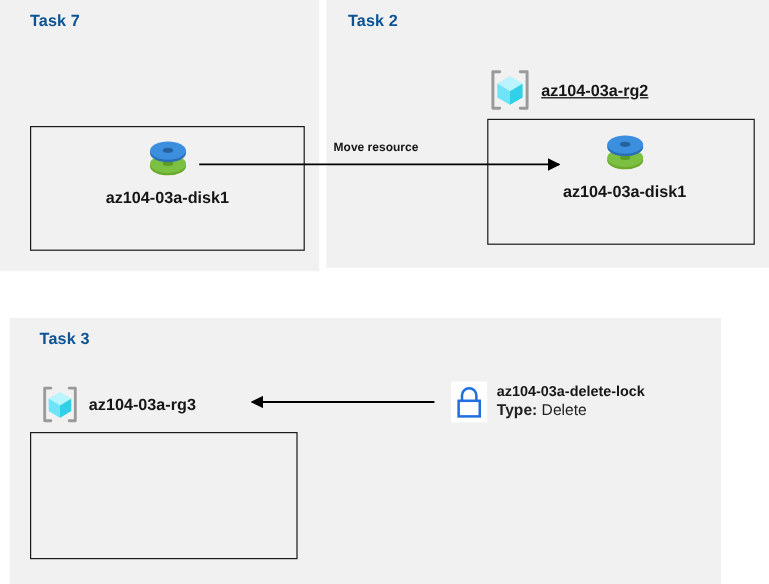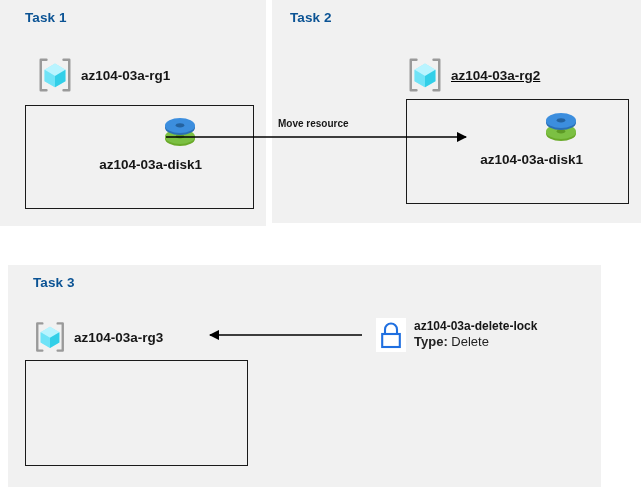--- a/index.html
+++ b/index.html
@@ -75,21 +75,21 @@
     flex: 0 0 auto;
     display: block;
   }
   #rg-row-3 .rg-icon { width: 34px; height: 34px; }
 
   
   .disk-node {
     position: absolute;
     display: flex;
     flex-direction: column;
-    align-items: flex-end;
+    align-items: center;
     white-space: nowrap;
   }
   #disk-node-1 { left: 77px;  top: 113px; width: 125px; }
   #disk-node-2 { left: 458px; top: 108px; width: 125px; }
   #disk-node-3 { left: 74px;  top: 370px; width: 125px; }
 
   .disk-icon {
     width: 44px;
     height: 40px;
     display: block;
@@ -152,39 +152,28 @@
 </style>
 </head>
 <body>
 
 <div id="canvas">
 
   <div class="panel" id="panel-task1"></div>
   <div class="panel" id="panel-task2"></div>
   <div class="panel" id="panel-task3"></div>
 
-  <div class="task-title" id="title-task1">Task 1</div>
+  <div class="task-title" id="title-task1">Task 7</div>
   <div class="task-title" id="title-task2">Task 2</div>
   <div class="task-title" id="title-task3">Task 3</div>
 
   <div class="inner-box" id="box-task1"></div>
   <div class="inner-box" id="box-task2"></div>
   <div class="inner-box" id="box-task3"></div>
 
-  <div class="rg-row" id="rg-row-1">
-    <svg class="rg-icon" viewBox="0 0 40 40">
-      <path d="M11 4 L5 4 L5 36 L11 36" fill="none" stroke="#9a9a9a" stroke-width="2.6" stroke-linecap="round" stroke-linejoin="round"></path>
-      <path d="M29 4 L35 4 L35 36 L29 36" fill="none" stroke="#9a9a9a" stroke-width="2.6" stroke-linecap="round" stroke-linejoin="round"></path>
-      <polygon points="20,8 31,14.5 31,26.5 20,33 9,26.5 9,14.5" fill="#9cecfb"></polygon>
-      <polygon points="20,8 31,14.5 20,21 9,14.5" fill="#b9f4ff"></polygon>
-      <polygon points="20,21 31,14.5 31,26.5 20,33" fill="#32cfe8"></polygon>
-      <polygon points="20,21 9,14.5 9,26.5 20,33" fill="#6fe3f7"></polygon>
-    </svg>
-    <span class="rg-label">az104-03a-rg1</span>
-  </div>
 
   <div class="rg-row" id="rg-row-2">
     <svg class="rg-icon" viewBox="0 0 40 40">
       <path d="M11 4 L5 4 L5 36 L11 36" fill="none" stroke="#9a9a9a" stroke-width="2.6" stroke-linecap="round" stroke-linejoin="round"></path>
       <path d="M29 4 L35 4 L35 36 L29 36" fill="none" stroke="#9a9a9a" stroke-width="2.6" stroke-linecap="round" stroke-linejoin="round"></path>
       <polygon points="20,8 31,14.5 31,26.5 20,33 9,26.5 9,14.5" fill="#9cecfb"></polygon>
       <polygon points="20,8 31,14.5 20,21 9,14.5" fill="#b9f4ff"></polygon>
       <polygon points="20,21 31,14.5 31,26.5 20,33" fill="#32cfe8"></polygon>
       <polygon points="20,21 9,14.5 9,26.5 20,33" fill="#6fe3f7"></polygon>
     </svg>

